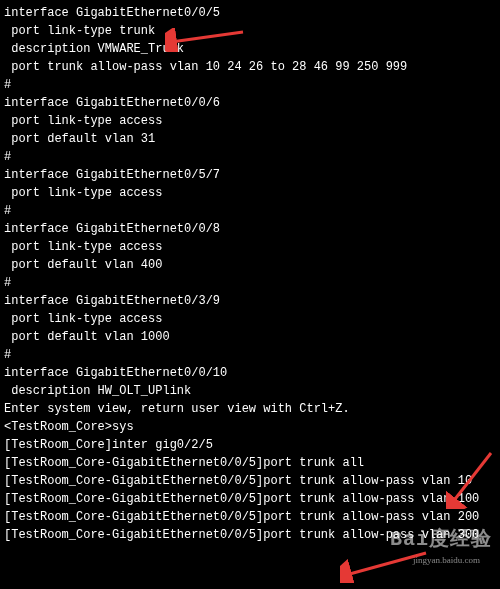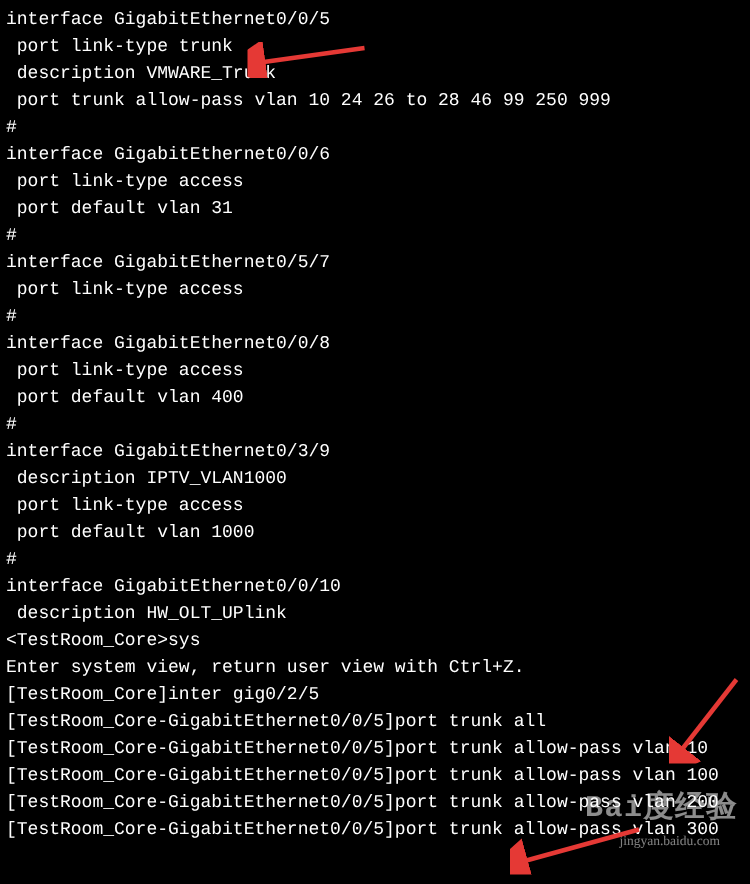--- a/index.html
+++ b/index.html
@@ -57,29 +57,28 @@
   <div class="line"> port default vlan 31</div>
   <div class="line">#</div>
   <div class="line">interface GigabitEthernet0/5/7</div>
   <div class="line"> port link-type access</div>
   <div class="line">#</div>
   <div class="line">interface GigabitEthernet0/0/8</div>
   <div class="line"> port link-type access</div>
   <div class="line"> port default vlan 400</div>
   <div class="line">#</div>
   <div class="line">interface GigabitEthernet0/3/9</div>
-  <div class="line"> description IPTV_VLAN1000</div>
   <div class="line"> port link-type access</div>
   <div class="line"> port default vlan 1000</div>
   <div class="line">#</div>
   <div class="line">interface GigabitEthernet0/0/10</div>
   <div class="line"> description HW_OLT_UPlink</div>
   <div class="line"></div>
+  <div class="line">Enter system view, return user view with Ctrl+Z.</div>
   <div class="line">&lt;TestRoom_Core&gt;sys</div>
-  <div class="line">Enter system view, return user view with Ctrl+Z.</div>
   <div class="line">[TestRoom_Core]inter gig0/2/5</div>
   <div class="line">[TestRoom_Core-GigabitEthernet0/0/5]port trunk all</div>
   <div class="line">[TestRoom_Core-GigabitEthernet0/0/5]port trunk allow-pass vlan 10</div>
   <div class="line">[TestRoom_Core-GigabitEthernet0/0/5]port trunk allow-pass vlan 100</div>
   <div class="line">[TestRoom_Core-GigabitEthernet0/0/5]port trunk allow-pass vlan 200</div>
   <div class="line">[TestRoom_Core-GigabitEthernet0/0/5]port trunk allow-pass vlan 300</div>
 
 </div>
 
 <div class="arrow arrow1">

